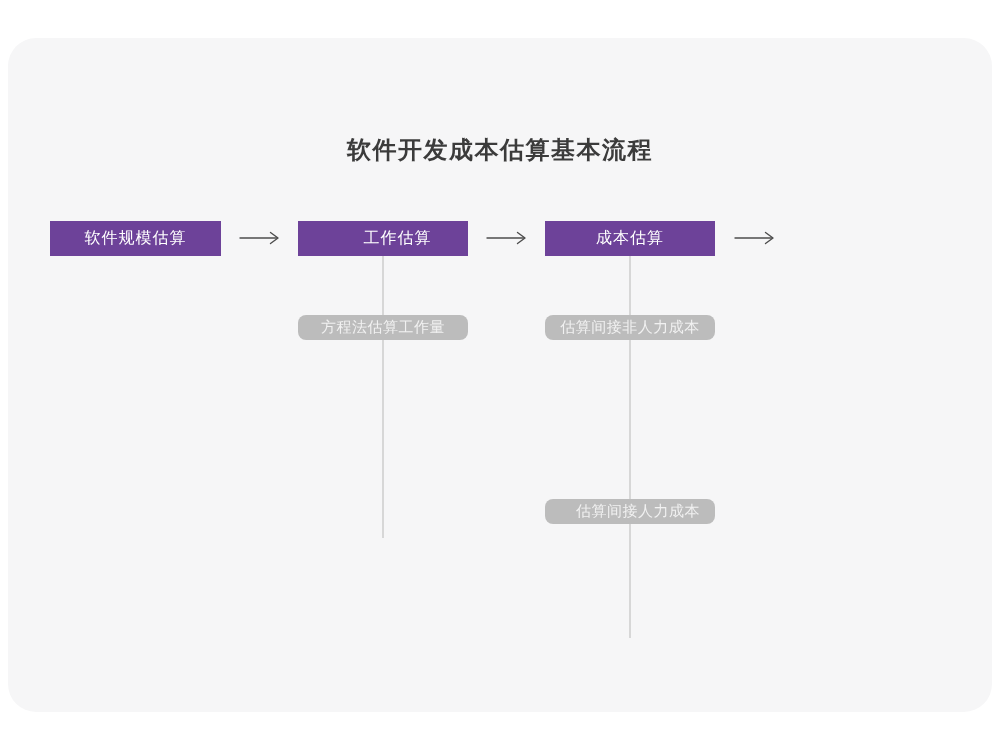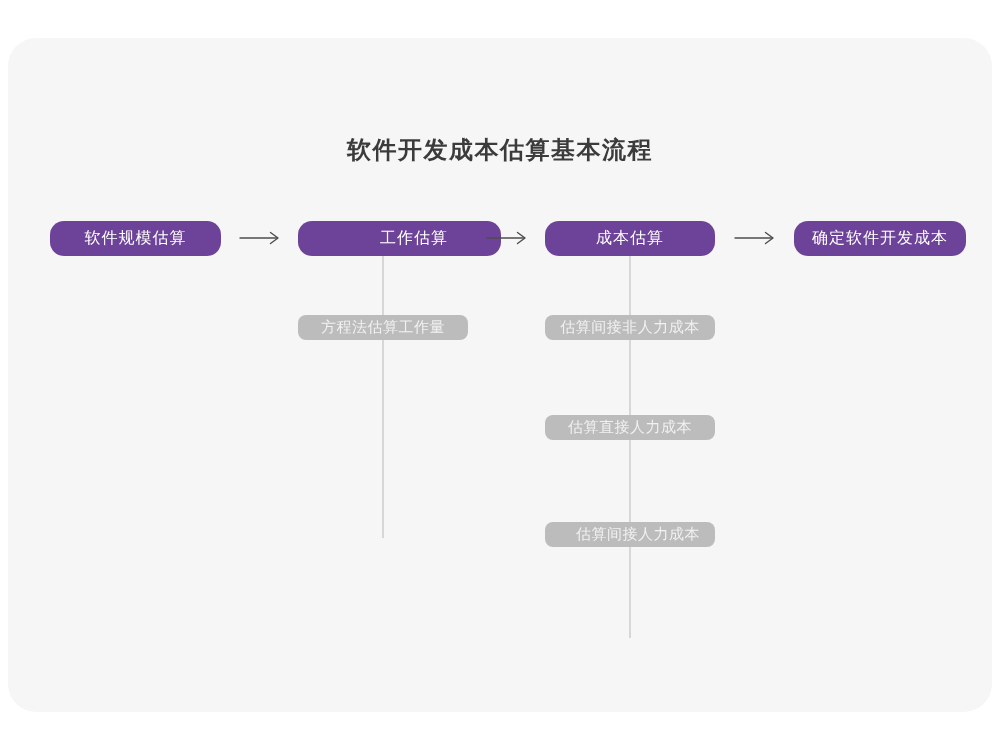--- a/index.html
+++ b/index.html
@@ -38,21 +38,21 @@
     text-align: center;
     font-size: 24px;
     font-weight: 700;
     letter-spacing: 1.5px;
     color: var(--title-color);
   }
   .pbox {
     position: absolute;
     height: 35px;
     background: var(--purple);
-    border-radius: 14px;
+    border-radius: 0;
     color: var(--box-text);
     display: flex;
     align-items: center;
     justify-content: center;
     font-size: 16px;
     letter-spacing: 1px;
     z-index: 2;
   }
   .gbox {
     position: absolute;
@@ -93,28 +93,25 @@
   <div class="card">
 
     <h1 class="title">软件开发成本估算基本流程</h1>
 
     <div class="vline" style="left:374px; top:218px; height:282px;"></div>
     <div class="vline" style="left:621px; top:218px; height:382px;"></div>
 
     <div class="pbox" style="left:42px; top:183px; width:171px;">
       <span>软件规模估算</span>
     </div>
-    <div class="pbox" style="left:290px; top:183px; width:203px;padding-left:29px;">
+    <div class="pbox" style="left:290px; top:183px; width:170px;padding-left:29px;">
       <span>工作估算</span>
     </div>
     <div class="pbox" style="left:537px; top:183px; width:170px;text-align:right;">
       <span>成本估算</span>
-    </div>
-    <div class="pbox" style="left:786px; top:183px; width:172px;">
-      <span>确定软件开发成本</span>
     </div>
 
     <svg class="arrow" style="left:231px; top:192px;" width="42" height="16" viewBox="0 0 42 16">
       <path d="M1 8 H38"></path>
       <path d="M31.5 2.5 L39 8 L31.5 13.5"></path>
     </svg>
     <svg class="arrow" style="left:478px; top:192px;" width="42" height="16" viewBox="0 0 42 16">
       <path d="M1 8 H38"></path>
       <path d="M31.5 2.5 L39 8 L31.5 13.5"></path>
     </svg>
@@ -123,21 +120,18 @@
       <path d="M31.5 2.5 L39 8 L31.5 13.5"></path>
     </svg>
 
     <div class="gbox" style="left:290px; top:277px;">
       <span>方程法估算工作量</span>
     </div>
 
     <div class="gbox" style="left:537px; top:277px;">
       <span>估算间接非人力成本</span>
     </div>
-    <div class="gbox" style="left:537px; top:377px;">
-      <span>估算直接人力成本</span>
-    </div>
-    <div class="gbox" style="left:537px; top:484px;padding-left:16px;">
+    <div class="gbox" style="left:537px; top:461px;padding-left:16px;">
       <span>估算间接人力成本</span>
     </div>
 
   </div>
 </div>
 
 </body></html>

